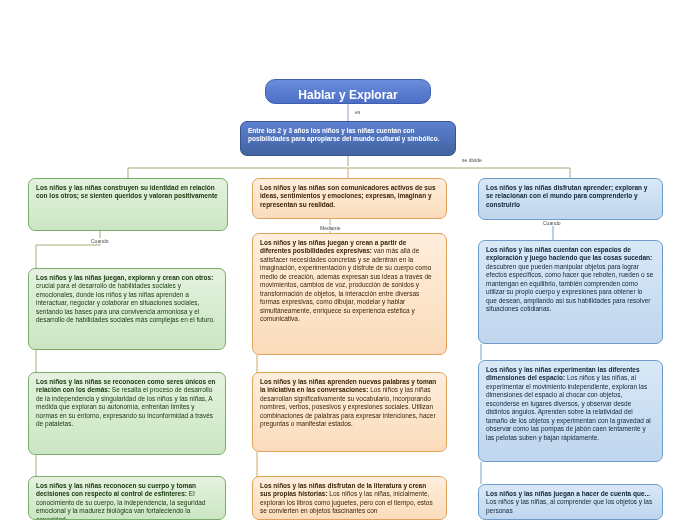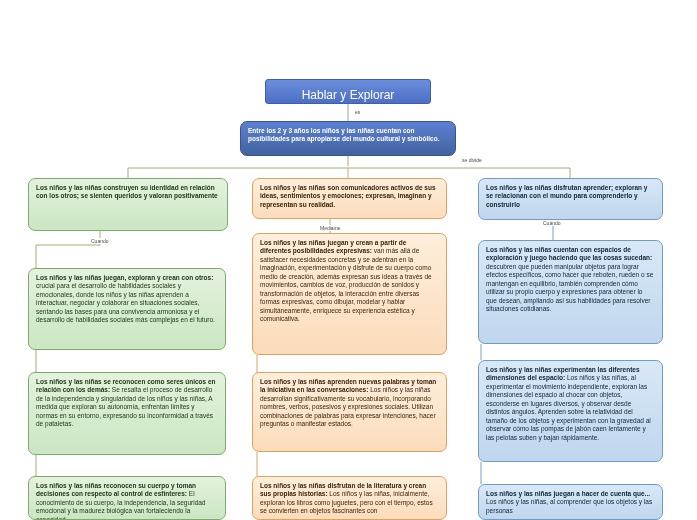--- a/index.html
+++ b/index.html
@@ -37,23 +37,23 @@
     text-align: left;
     overflow: hidden;
   }
   .title-node {
     background: #5b7fd4;
     background: linear-gradient(#6b8ddb, #4c6fc6);
     border: 1px solid #3f5fae;
     color: #ffffff;
     text-align: center;
     font-size: 12px;
-    font-weight: normal;
+    font-weight: bold;
     padding-top: 8px;
-    border-radius: 3px;
+    border-radius: 10px;
   }
   .intro-node {
     background: #4f73c8;
     background: linear-gradient(#5c80d2, #42639f);
     border: 1px solid #39548f;
     color: #ffffff;
     font-weight: bold;
     font-size: 6.5px;
     text-align: left;
   }

